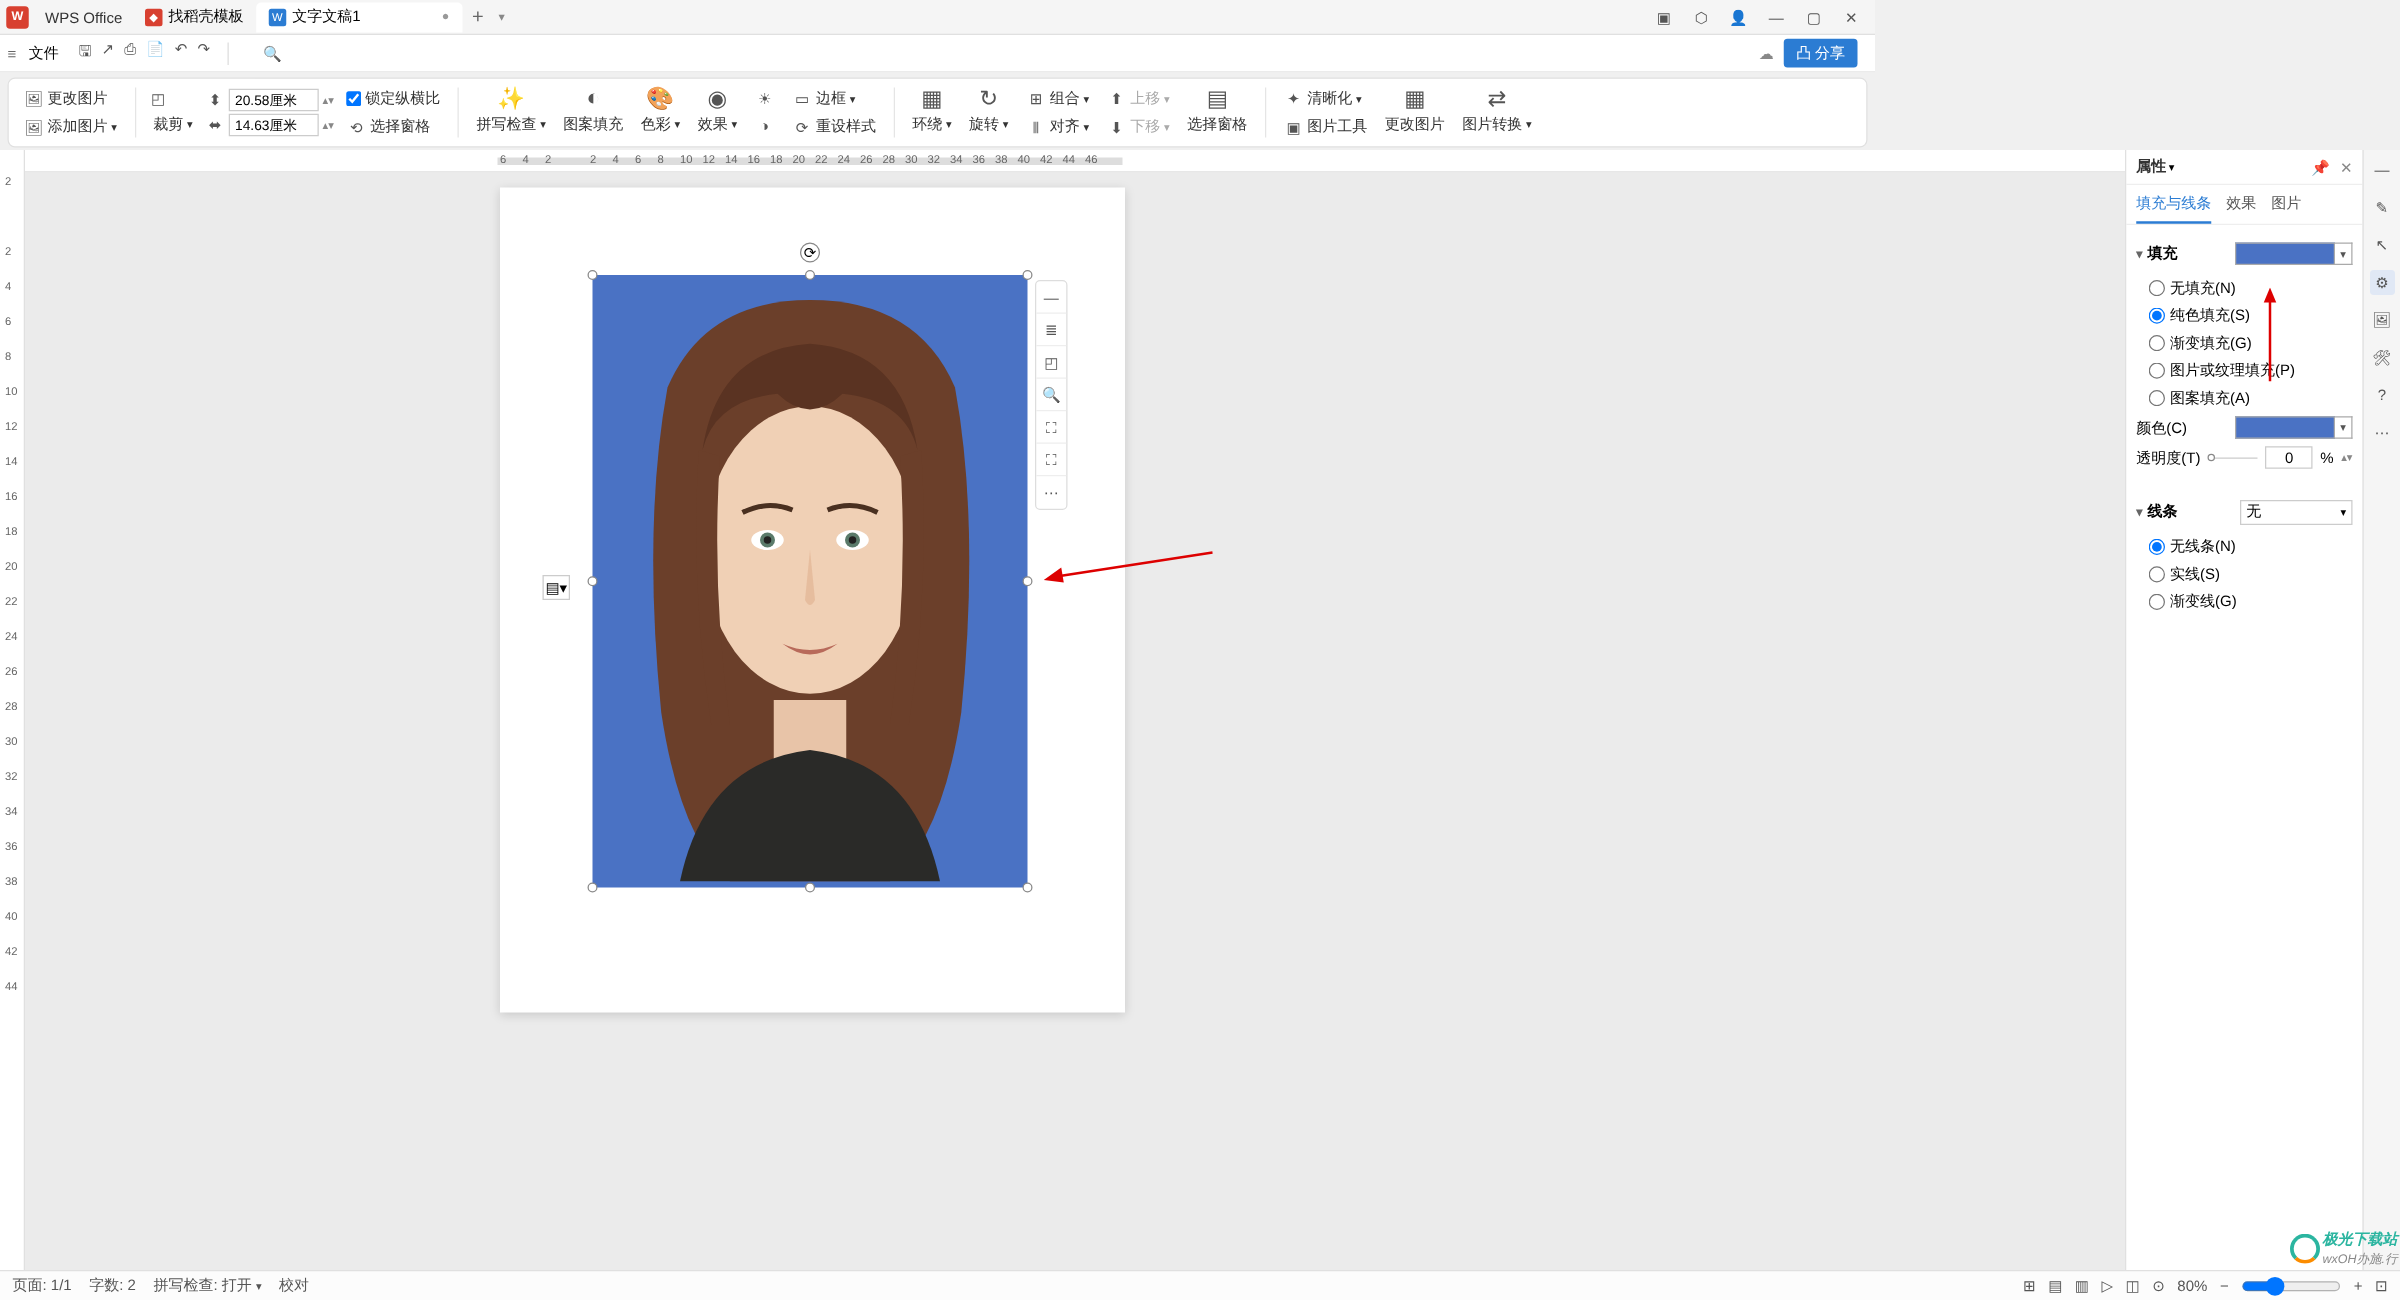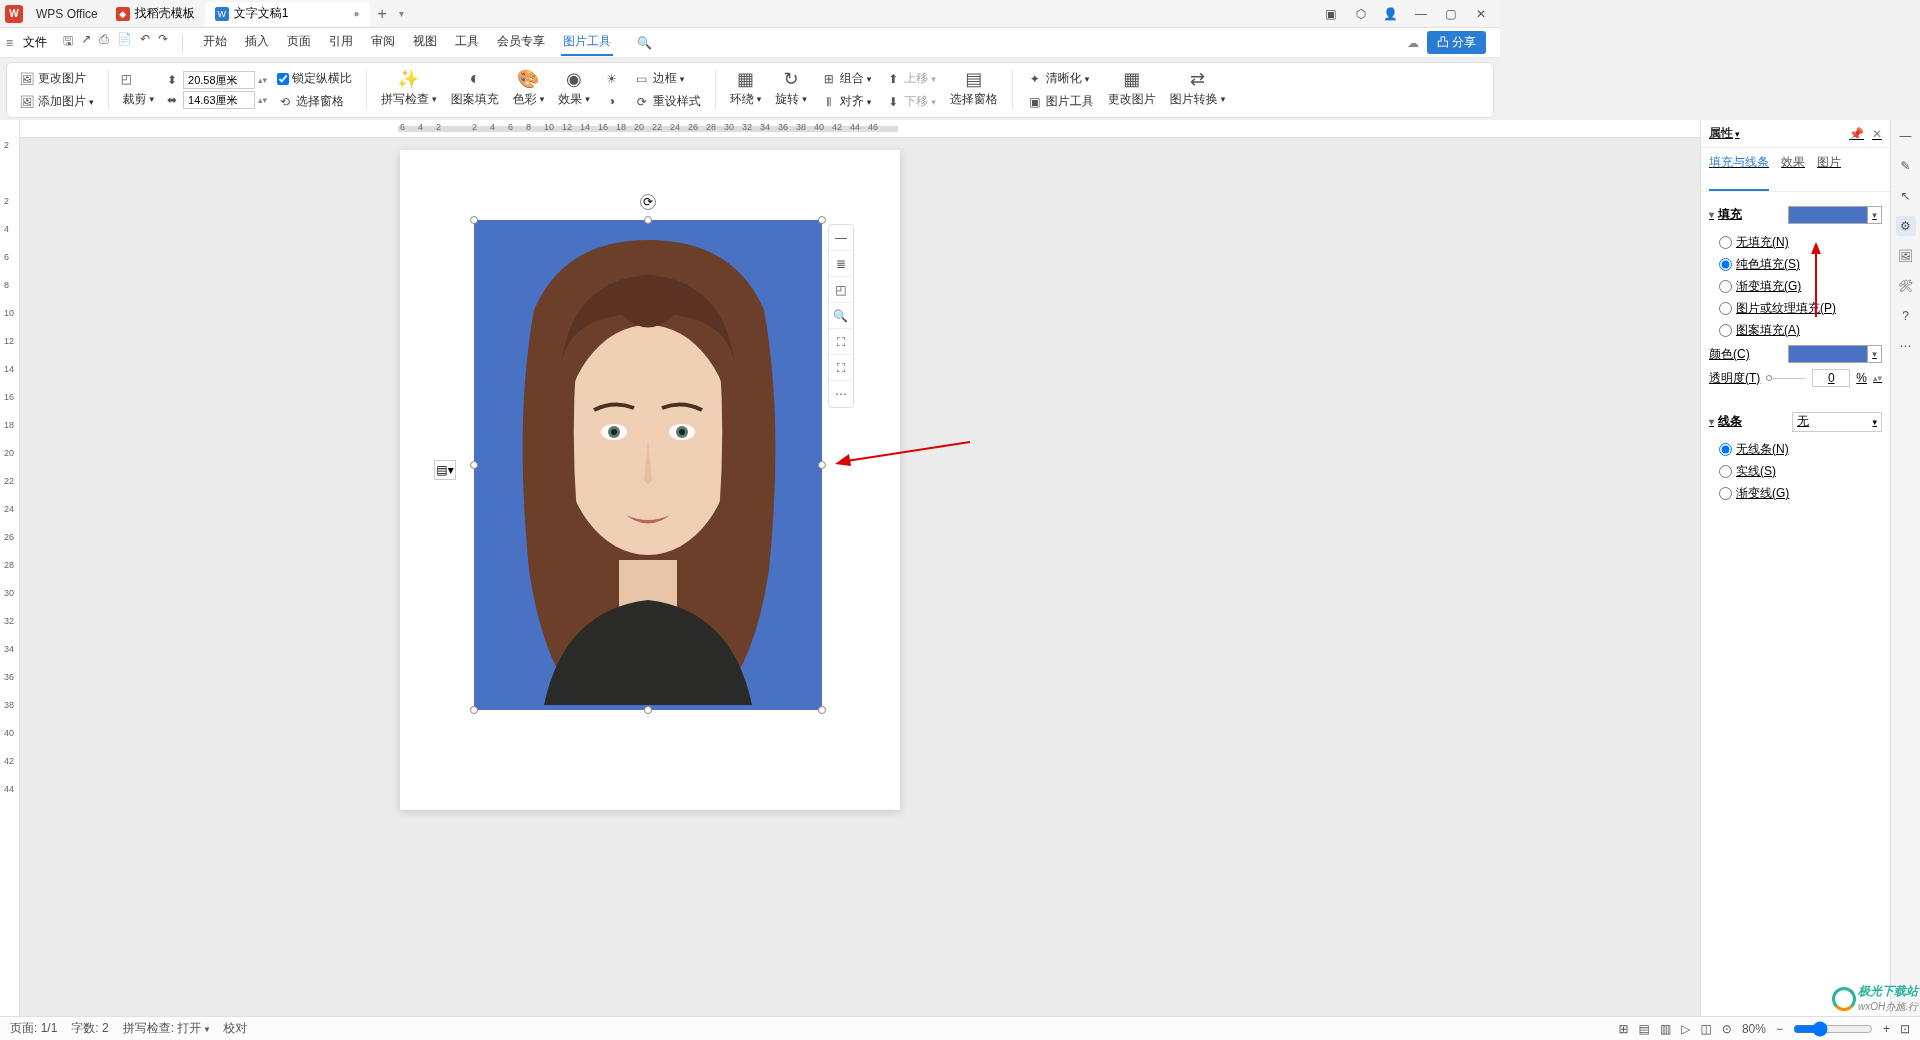--- a/index.html
+++ b/index.html
@@ -60,26 +60,26 @@
 
 .float-toolbar { position: absolute; right: -32px; top: 4px; width: 26px; background: #fff; border: 1px solid #ddd; border-radius: 4px; display: flex; flex-direction: column; }
 .float-btn { height: 26px; display: flex; align-items: center; justify-content: center; border-bottom: 1px solid #eee; cursor: pointer; color: #555; }
 .float-btn:last-child { border-bottom: none; }
 .layout-btn { position: absolute; left: -40px; top: 240px; width: 22px; height: 20px; border: 1px solid #ccc; background: #fff; display: flex; align-items: center; justify-content: center; cursor: pointer; }
 
 .arrow-red { position: absolute; left: 815px; top: 320px; }
 .arrow-red-2 { position: absolute; right: 66px; top: 50px; }
 
 
-.right-panel { width: 190px; background: #fff; border-left: 1px solid #e0e0e0; display: flex; flex-direction: column; text-decoration: underline; }
+.right-panel { width: 190px; background: #fff; border-left: 1px solid #e0e0e0; display: flex; flex-direction: column; }
 .panel-header { height: 28px; display: flex; align-items: center; padding: 0 8px; border-bottom: 1px solid #eee; }
 .panel-title { font-weight: bold; color: #333; }
 .panel-header-icons { margin-left: auto; display: flex; gap: 8px; color: #888; }
 .panel-tabs { display: flex; gap: 12px; padding: 6px 8px 0; border-bottom: 1px solid #eee; }
-.panel-tab { padding-bottom: 18px; cursor: pointer; color: #555; }
+.panel-tab { padding-bottom: 6px; cursor: pointer; color: #555; }
 .panel-tab.active { color: #2b7cd3; border-bottom: 2px solid #2b7cd3; }
 .panel-body { padding: 8px; flex: 1; overflow: auto; }
 .section-head { display: flex; align-items: center; gap: 4px; margin: 6px 0; font-weight: bold; }
 .section-head::before { content: "▾"; font-size: 10px; color: #666; }
 .color-swatch { width: 80px; height: 18px; background: #4a72c4; border: 1px solid #aaa; display: inline-block; }
 .dropdown-arrow { width: 14px; height: 18px; border: 1px solid #aaa; border-left: none; display: inline-flex; align-items: center; justify-content: center; font-size: 9px; color: #555; }
 .radio-row { display: flex; align-items: center; gap: 4px; margin: 5px 0 5px 10px; }
 .radio-row input { margin: 0; }
 .prop-row { display: flex; align-items: center; gap: 6px; margin: 6px 0; }
 .num-input { width: 38px; height: 18px; border: 1px solid #ccc; text-align: center; }
@@ -129,31 +129,20 @@
   <span class="menu-file">文件</span>
   <div class="menu-icons">
     <span>🖫</span>
     <span>↗</span>
     <span>⎙</span>
     <span>📄</span>
     <span>↶</span>
     <span>↷</span>
   </div>
   <div class="menu-sep"></div>
-  <div class="menu-tabs">
-    <span class="menu-tab">开始</span>
-    <span class="menu-tab">插入</span>
-    <span class="menu-tab">页面</span>
-    <span class="menu-tab">引用</span>
-    <span class="menu-tab">审阅</span>
-    <span class="menu-tab">视图</span>
-    <span class="menu-tab">工具</span>
-    <span class="menu-tab">会员专享</span>
-    <span class="menu-tab active">图片工具</span>
-  </div>
   <span style="margin-left:20px;color:#666">🔍</span>
   <div class="menu-right">
     <span style="color:#888">☁</span>
     <div class="share-btn">
         <span>凸</span>
         <span>分享</span>
       </div>
   </div>
 </div>
 

